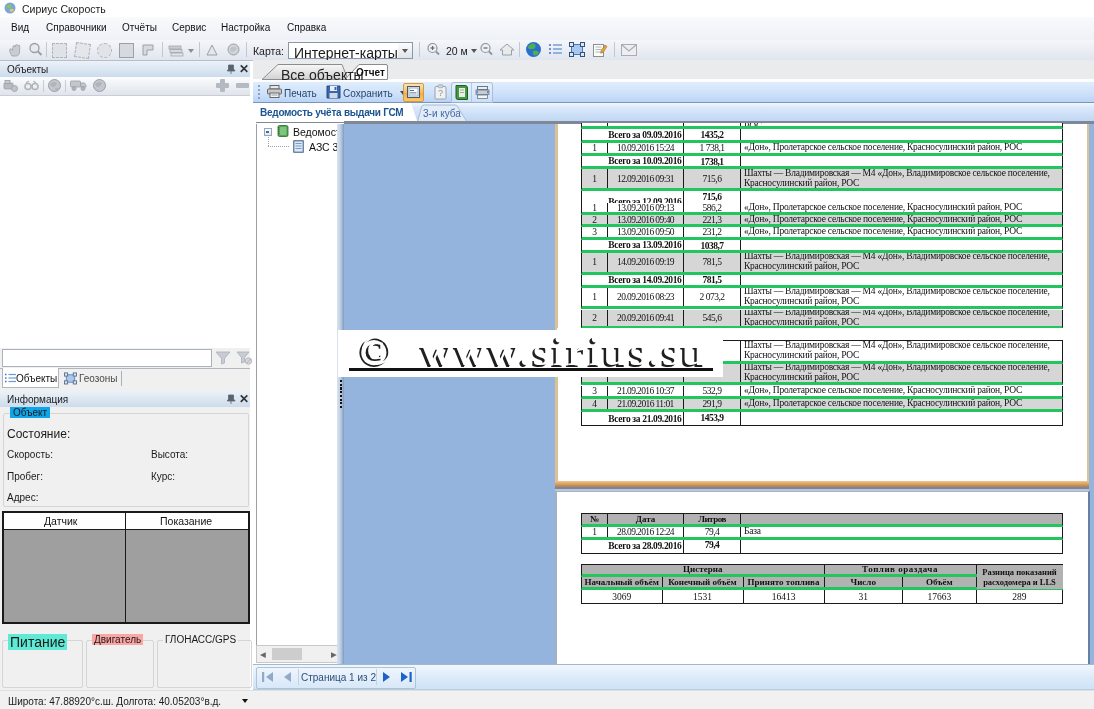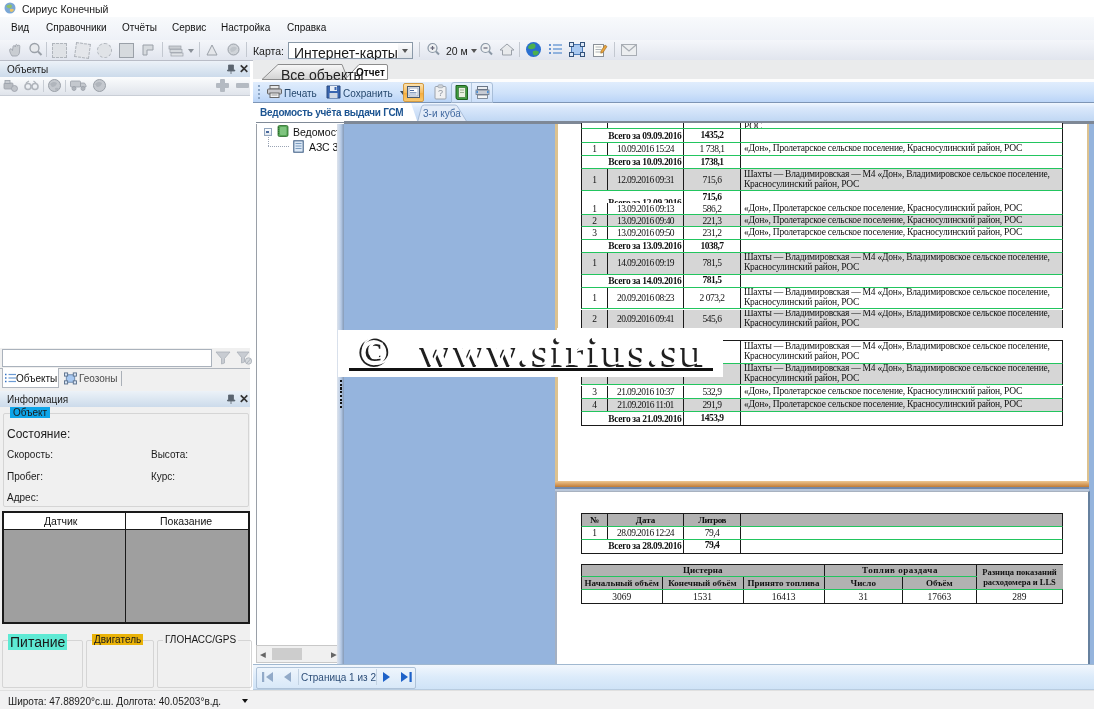--- a/index.html
+++ b/index.html
@@ -1,37 +1,37 @@
 <!DOCTYPE html>
 <html><head><meta charset="utf-8">
 <style>
 html,body{margin:0;padding:0}
 body{width:1094px;height:709px;overflow:hidden;position:relative;background:#fff;font-family:"Liberation Sans",sans-serif;-webkit-font-smoothing:antialiased}
 .a{position:absolute}
 .t{position:absolute;white-space:nowrap}
 .ser{font-family:"Liberation Serif",serif}
-.r{position:absolute;left:581px;width:482px;display:flex;align-items:center;box-sizing:border-box;border-left:1.6px solid #1a1a1a;border-right:1.6px solid #1a1a1a;border-bottom:1px solid #22c55e;font-family:"Liberation Serif",serif;font-size:9.5px;color:#111;background:#fff;overflow:hidden}
+.r{position:absolute;left:581px;width:482px;display:flex;align-items:center;box-sizing:border-box;border-left:1.6px solid #1a1a1a;border-right:1.6px solid #1a1a1a;border-bottom:3px solid #22c55e;font-family:"Liberation Serif",serif;font-size:9.5px;color:#111;background:#fff;overflow:hidden}
 .r>div{box-sizing:border-box;height:100%;display:flex;align-items:center;justify-content:center}
 .c1{width:26px}.c3{letter-spacing:-.5px}.c2{width:76px;letter-spacing:-0.62px}.c3{width:57px}
 .c1,.c2,.c3{border-right:1px solid #1a1a1a}
 .c4{flex:1;justify-content:flex-start!important;padding-left:3px;letter-spacing:-.25px;line-height:9.9px;text-align:left}
 .m2{width:102px;justify-content:flex-end!important;font-weight:bold;padding-right:1.5px;border-right:1px solid #1a1a1a;letter-spacing:-.35px}
 .vv{width:57px;border-right:1px solid #1a1a1a;font-weight:bold;align-items:flex-start!important;padding-top:.5px;letter-spacing:-.5px}
 .gr{background:#d6d6d6}
 .hd{background:#b2b2b2;font-weight:bold;font-size:9px}
 </style></head>
 <body>
 
 <div class="a" style="left:0;top:0;width:1094px;height:17px;background:#fff"></div>
 <svg class="a" style="left:4px;top:2px" width="13" height="13" viewBox="0 0 13 13">
     <circle cx="6" cy="6" r="5.5" fill="#7aa7d6"></circle>
     <path d="M2 4 Q4 2 7 2.5 Q9 4 7 6 Q4 7 3 5 Z" fill="#8fc06a"></path>
     <path d="M6 7 Q9 6 10 8 Q9 10 7 10 Q5 9 6 7Z" fill="#e8c46a"></path>
   </svg>
-<div class="t" style="left:22px;top:3px;font-size:10.5px;color:#1a1a1a">Сириус Конечный</div>
+<div class="t" style="left:22px;top:3px;font-size:10.5px;color:#1a1a1a">Сириус Скорость</div>
 
 <div class="a" style="left:0;top:17px;width:1094px;height:23px;background:linear-gradient(#f8fafc,#eef1f7)"></div>
 <div class="t" style="left:11px;top:22px;font-size:10px;color:#111">Вид</div>
 <div class="t" style="left:46px;top:22px;font-size:10px;color:#111">Справочники</div>
 <div class="t" style="left:122px;top:22px;font-size:10px;color:#111">Отчёты</div>
 <div class="t" style="left:172px;top:22px;font-size:10px;color:#111">Сервис</div>
 <div class="t" style="left:221px;top:22px;font-size:10px;color:#111">Настройка</div>
 <div class="t" style="left:287px;top:22px;font-size:10px;color:#111">Справка</div>
 
 <div class="a" style="left:0;top:40px;width:1094px;height:20px;background:linear-gradient(#f4f6fa,#e1e5ee);border-bottom:1px solid #b9bdc7"></div>
@@ -231,21 +231,21 @@
 <div class="a" style="left:2px;top:511px;width:248px;height:113px;background:#9f9f9f;border:2px solid #1a1a1a;box-sizing:border-box"></div>
 <div class="a" style="left:4px;top:513px;width:244px;height:17px;background:#fff"></div>
 <div class="a" style="left:125px;top:513px;width:1px;height:109px;background:#1a1a1a"></div>
 <div class="a" style="left:4px;top:529px;width:244px;height:1px;background:#1a1a1a"></div>
 <div class="t" style="left:44px;top:515px;font-size:10.5px;color:#111">Датчик</div>
 <div class="t" style="left:160px;top:515px;font-size:10.5px;color:#111">Показание</div>
 
 <div class="a" style="left:2px;top:640px;width:79px;height:46px;border:1px solid #d5d5d5;border-radius:2px"></div>
 <div class="t" style="left:8px;top:634px;font-size:14px;color:#1a1a1a;background:#5eead4;padding:0 2px">Питание</div>
 <div class="a" style="left:86px;top:640px;width:66px;height:46px;border:1px solid #d5d5d5;border-radius:2px"></div>
-<div class="t" style="left:92px;top:634px;font-size:10px;color:#1a1a1a;background:#eab308;padding:0 2px">Двигатель</div>
+<div class="t" style="left:92px;top:634px;font-size:10px;color:#1a1a1a;background:#fca5a5;padding:0 2px">Двигатель</div>
 <div class="a" style="left:157px;top:640px;width:93px;height:46px;border:1px solid #d5d5d5;border-radius:2px"></div>
 <div class="t" style="left:163px;top:634px;font-size:10px;color:#1a1a1a;background:#f0f0f0;padding:0 2px">ГЛОНАСС/GPS</div>
 
 <div class="a" style="left:0;top:690px;width:1094px;height:19px;background:#f1f1f2;border-top:1px solid #e0e0e0;box-sizing:border-box"></div>
 <div class="t" style="left:8px;top:696px;font-size:10px;color:#1a1a1a">Широта: 47.88920°с.ш. Долгота: 40.05203°в.д.</div>
 <div class="a" style="left:242px;top:699px;width:0;height:0;border-left:3.5px solid transparent;border-right:3.5px solid transparent;border-top:4.5px solid #111"></div>
 
 <div class="a" style="left:253px;top:60px;width:841px;height:19px;background:#eaebec"></div>
 <div class="a" style="left:253px;top:79px;width:841px;height:3px;background:#fdfdfd"></div>
 <svg class="a" style="left:256px;top:62px" width="135" height="18" viewBox="0 0 135 18">
@@ -473,20 +473,21 @@
 
 <div class="r hd" style="top:513px;height:13.5px;border-top:1.6px solid #1a1a1a">
       <div class="c1">№</div>
       <div class="c2" style="letter-spacing:0">Дата</div>
       <div class="c3">Литров</div>
     </div>
 <div class="r" style="top:526.5px;height:13px">
       <div class="c1">1</div>
       <div class="c2">28.09.2016 12:24</div>
       <div class="c3">79,4</div>
+      <div class="c4">База</div>
     </div>
 <div class="r" style="top:539.5px;height:14.5px;border-bottom:1.6px solid #1a1a1a">
       <div class="m2">Всего за 28.09.2016</div>
       <div class="vv">79,4</div>
       <div class="c4"></div>
     </div>
 
 <div class="r hd" style="top:563.5px;height:13.5px;border-top:1.6px solid #1a1a1a">
       <div style="width:242.5px;border-right:1px solid #1a1a1a">Цистерна</div>
       <div style="width:152px;border-right:1px solid #1a1a1a;letter-spacing:.5px">Топлив ораздача</div>

